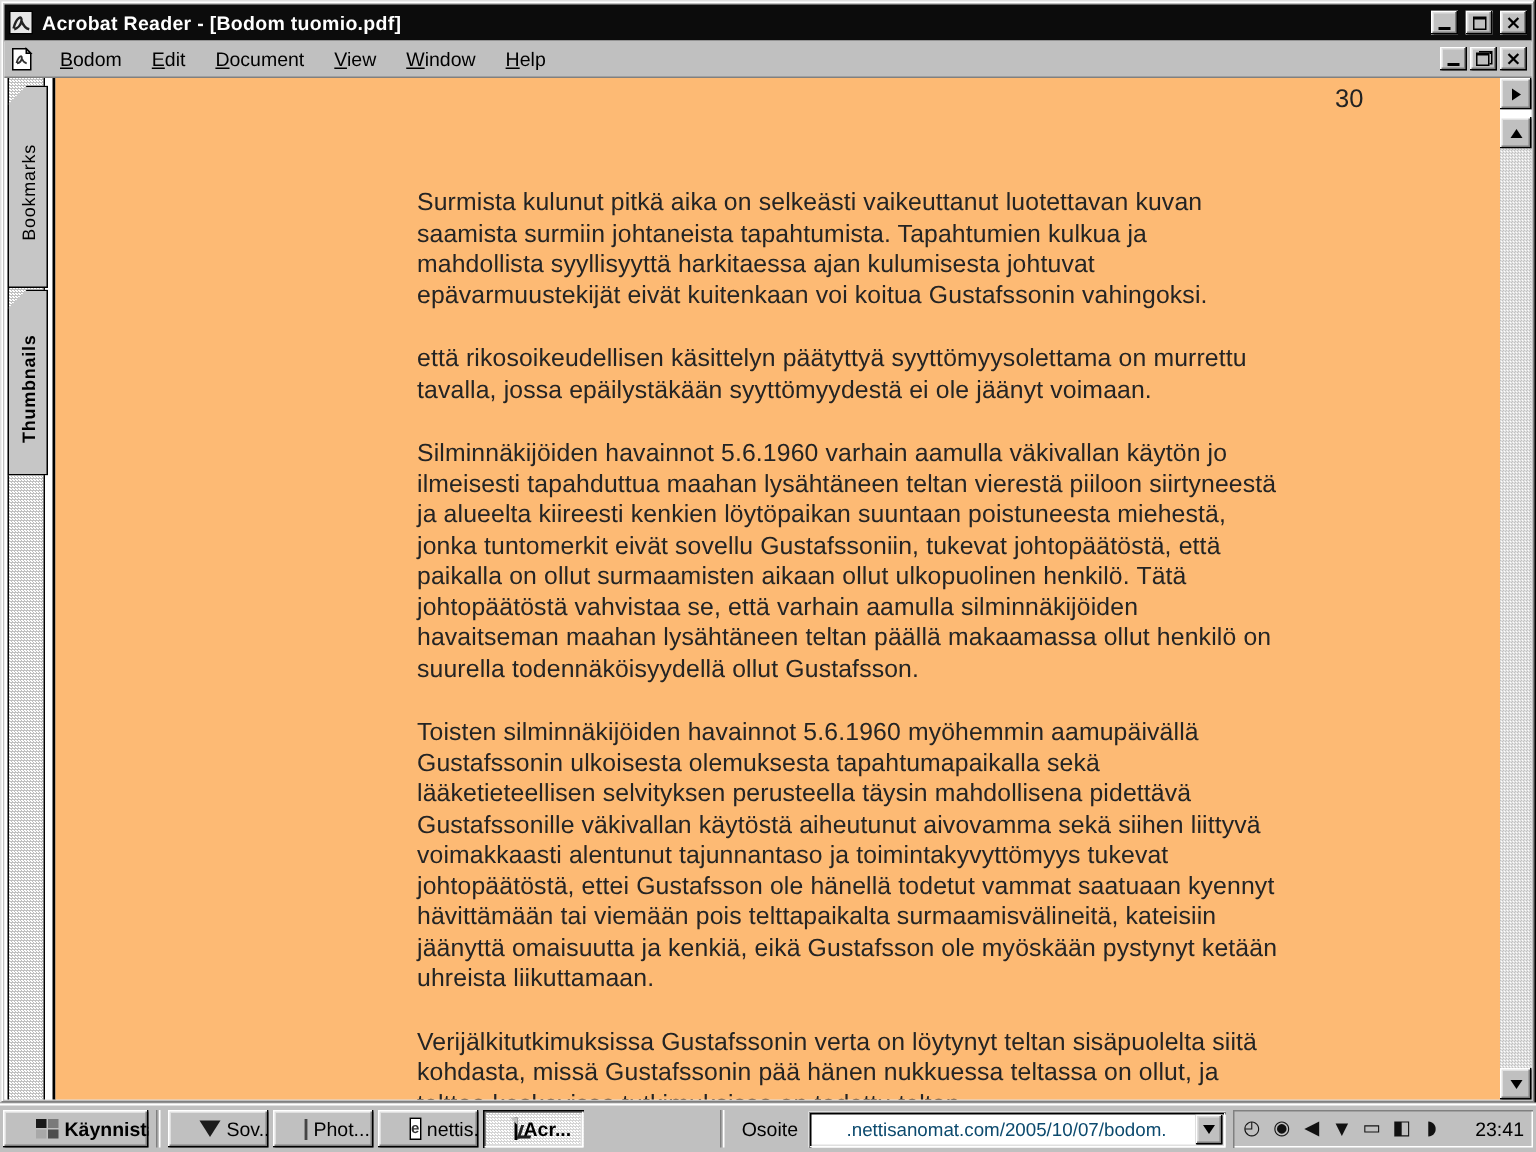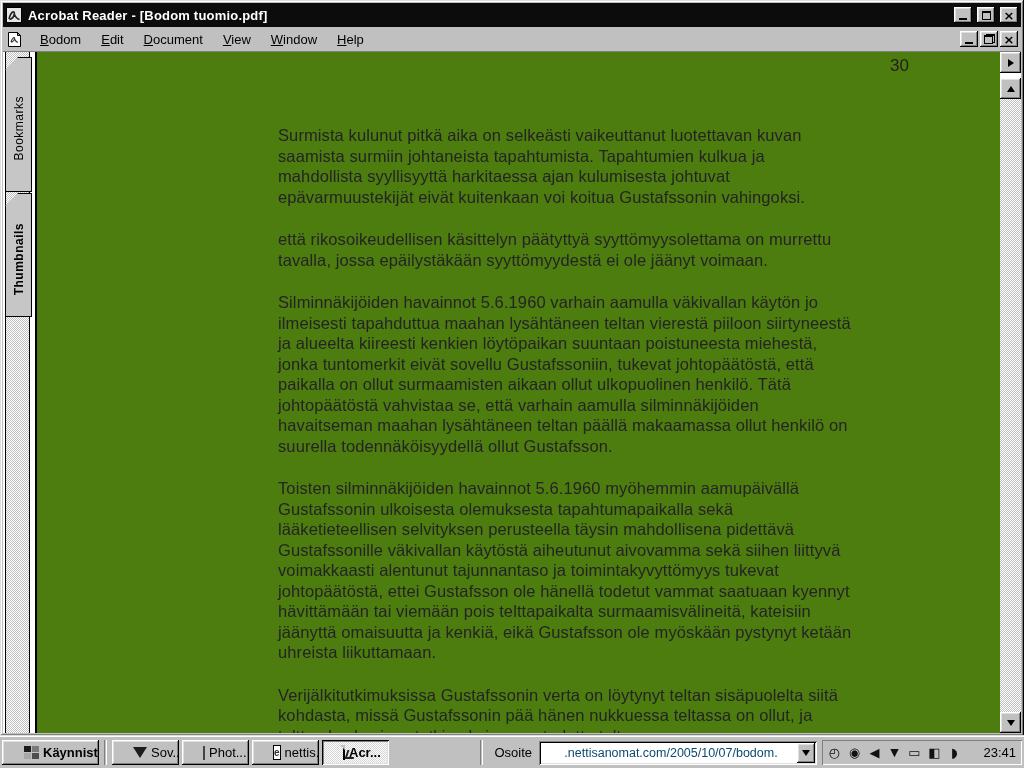--- a/index.html
+++ b/index.html
@@ -82,21 +82,21 @@
     clip-path: polygon(0 13px, 13px 0, 100% 0, 100% 100%, 0 100%);
     display:flex; align-items:center; justify-content:center;
   }
   .nav-tab .vlabel {
     writing-mode:vertical-rl; transform:rotate(180deg);
     font-size:12px; color:#000; letter-spacing:.5px; white-space:nowrap; padding-bottom:8px;
   }
   .nav-tab.active .vlabel { font-weight:bold; }
 
   .doc-area {
-    flex:1; background:#4d7c0f; position:relative; overflow:hidden;
+    flex:1; background:#fdba74; position:relative; overflow:hidden;
   }
   .page-number { position:absolute; top:4px; left:853px; font-size:17px; color:#222; }
   .doc-text {
     position:absolute; left:241px; top:73px; width:680px; color:#242424;
   }
   .doc-para {
     font-size:16.5px; line-height:20.5px; white-space:pre-line; margin:0 0 22px 0;
     letter-spacing:.1px;
   }
 

